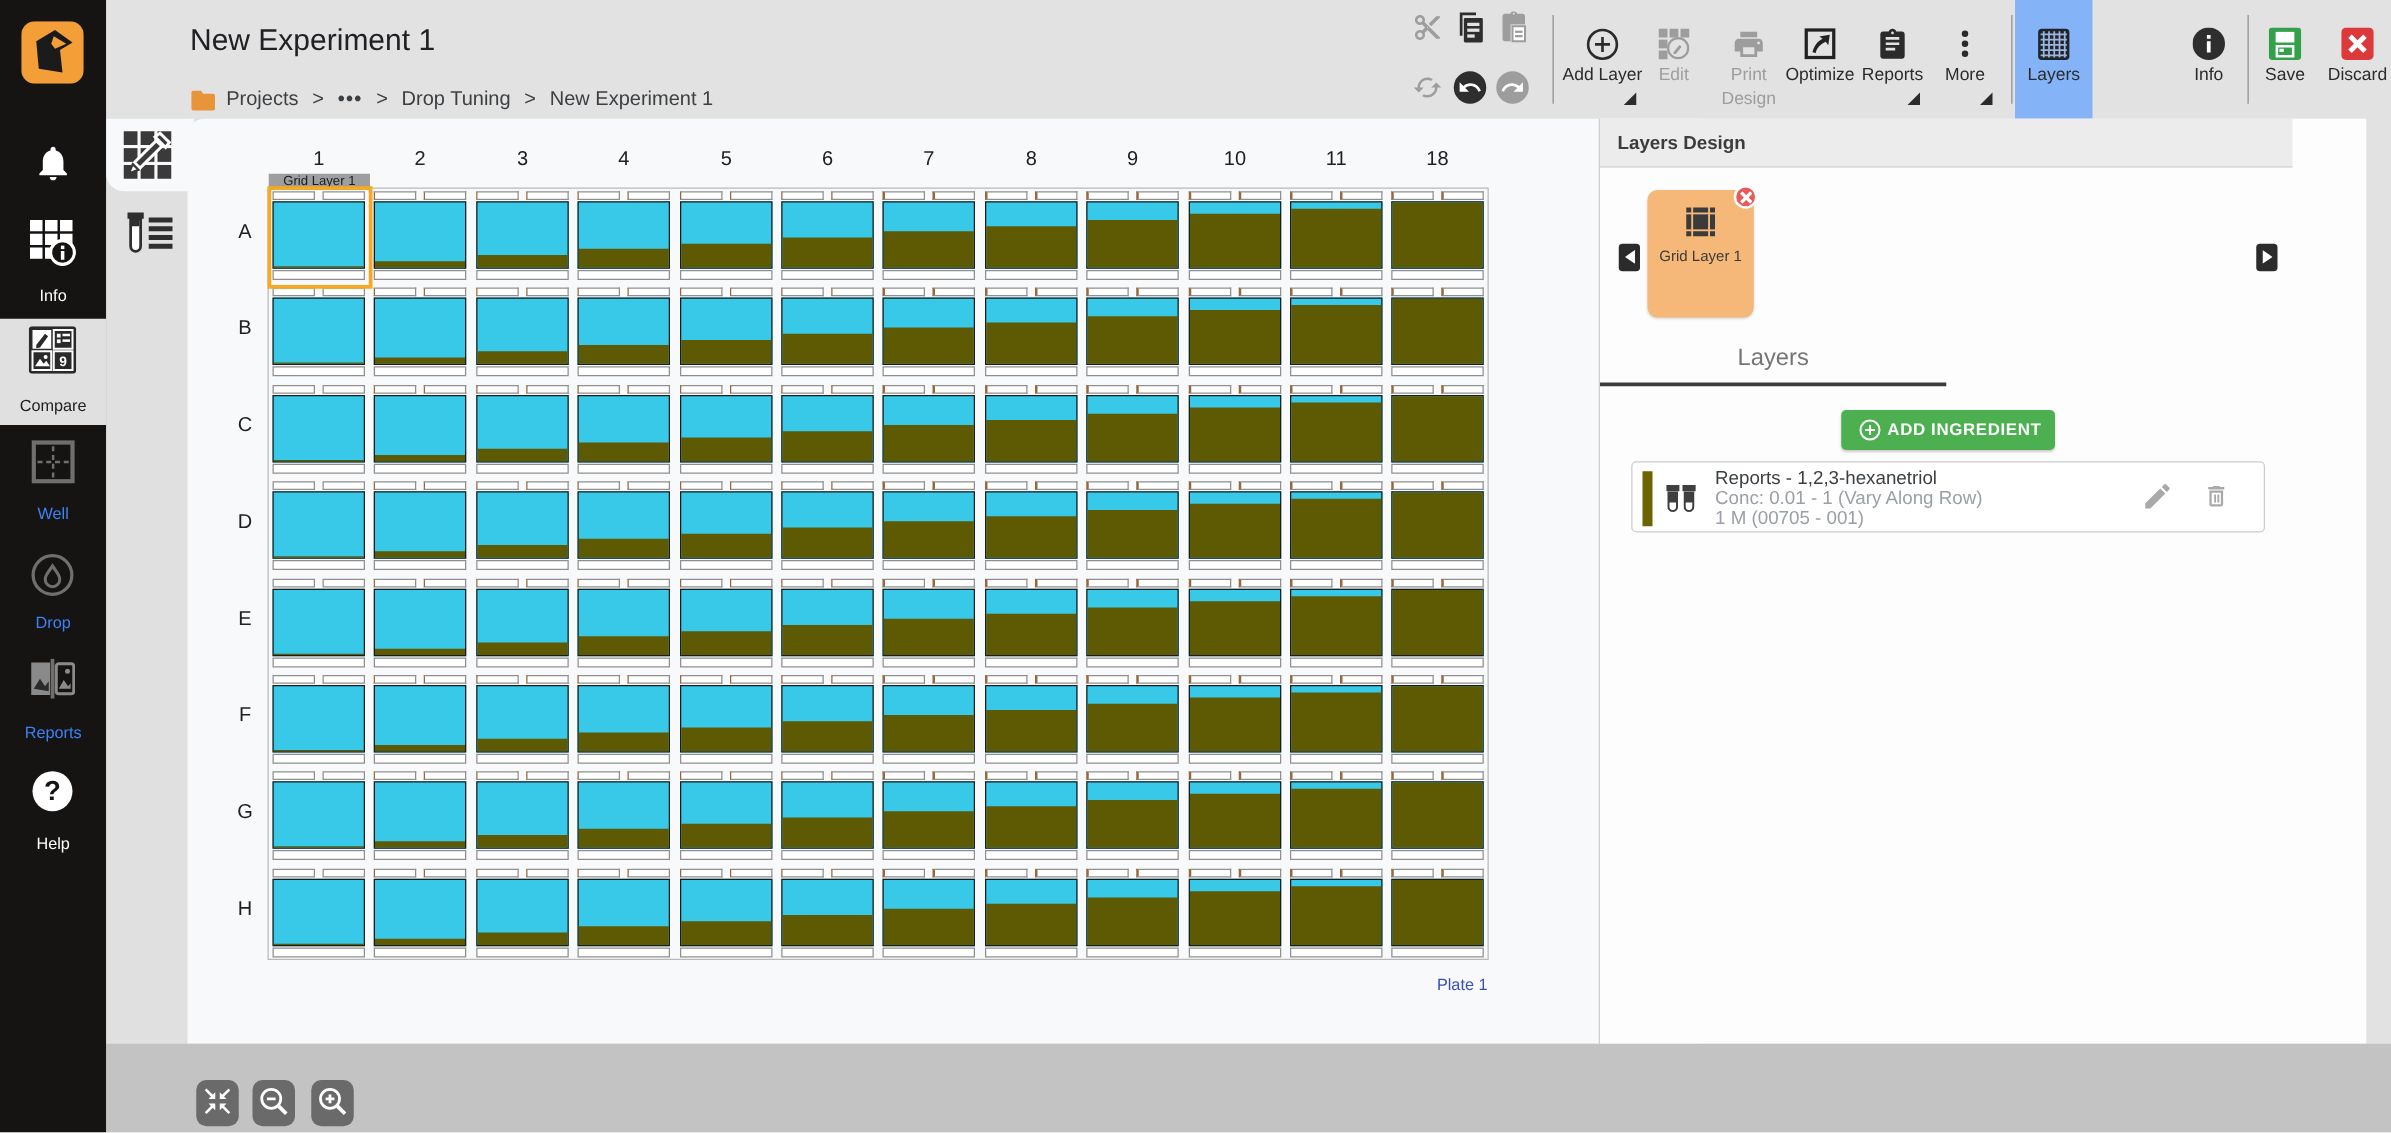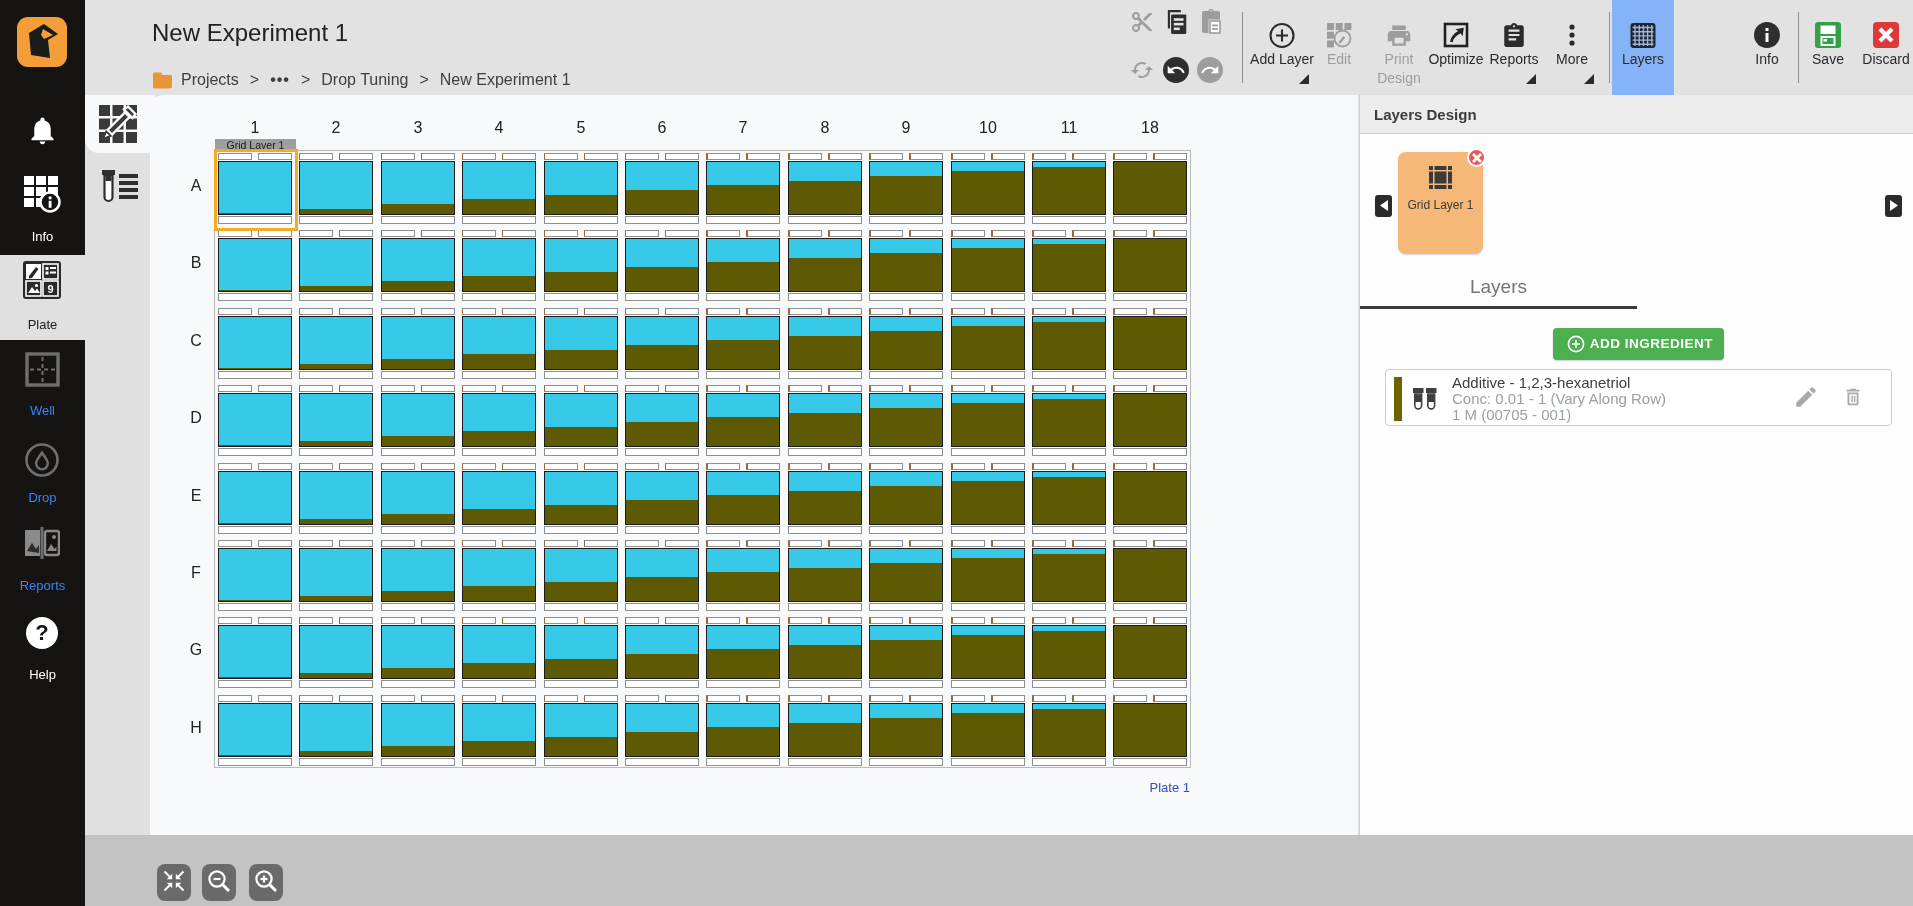--- a/index.html
+++ b/index.html
@@ -29,21 +29,21 @@
 #plate{position:absolute;left:214px;top:150px;width:977px;height:618px;border:1px solid #b9b9b9}
 .cell{position:absolute;width:74px;height:70px}
 .db{position:absolute;top:0;width:34px;height:7px;background:#fff;border:1px solid #8f8f8f}
 .wl{position:absolute;left:0;top:8px;width:74px;height:54px;background:#38c9e8;border:1px solid #1c1c1c}
 .ov{position:absolute;bottom:0;left:0;right:0;background:#5e5903}
 .st{position:absolute;left:0;top:63px;width:74px;height:8px;background:#fff;border:1px solid #8f8f8f}
 #gl1chip{position:absolute;left:215px;top:139px;width:81px;height:13px;background:#9e9e9e;color:#1a1a1a;font-size:10.5px;text-align:center;line-height:13px;overflow:hidden}
 #sel{position:absolute;left:214px;top:149px;width:84px;height:82px;border:3px solid #f7a825}
 #plate1{position:absolute;left:1090px;top:780px;width:100px;text-align:right;font-size:13px;color:#3b4db7}
 
-#panel{position:absolute;left:1359px;top:95px;width:554px;height:740px;background:#fdfdfd;border-left:1px solid #cfcfcf}
+#panel{position:absolute;left:1279px;top:95px;width:614px;height:740px;background:#fdfdfd;border-left:1px solid #cfcfcf}
 #ptitle{position:absolute;left:0;top:0;width:554px;height:39px;background:#ececec;border-bottom:1px solid #d2d2d2;font-size:15px;font-weight:bold;color:#3c3c3c;line-height:39px;padding-left:14px}
 #lcard{position:absolute;left:38px;top:57px;width:85px;height:102px;background:#f6b878;border-radius:8px;box-shadow:0 1px 2px rgba(0,0,0,.15)}
 #lcard .lt{position:absolute;top:46px;width:100%;text-align:center;font-size:12px;color:#3b3b3b}
 #xbadge{position:absolute;left:107px;top:53px;width:19px;height:19px;border-radius:50%;background:#e9595b;border:2px solid #fff;color:#fff}
 .navb{position:absolute;top:100px;width:17px;height:22px;background:#2b2b2b;border-radius:3px}
 .navb svg{display:block;margin:5px auto 0}
 
 #tabs{position:absolute;left:0;top:172px;width:554px;height:42px}
 #tabL{position:absolute;left:0;top:0;width:277px;height:42px;font-size:19px;color:#757575;text-align:center;line-height:40px;border-bottom:3px solid #3c3c3c}
 #tabI{position:absolute;left:277px;top:0;width:277px;height:42px;background:#7f7f7f;color:#fff;font-size:19px;text-align:center;line-height:40px}
@@ -98,21 +98,21 @@
     <rect x="22.5" y="6" width="3" height="3" fill="#fff"></rect>
         <rect x="27" y="6" width="6" height="2" fill="#fff"></rect>
         <rect x="22.5" y="10.5" width="3" height="3" fill="#fff"></rect>
         <rect x="27" y="10.5" width="6" height="2" fill="#fff"></rect>
     <rect x="3" y="20" width="15" height="15" fill="#2a2a2a" stroke="#fff" stroke-width="1.6"></rect>
     <path d="M5 32 l4-6 3 4 2-2.5 3 4.5 Z" fill="#fff"></path>
         <circle cx="13.5" cy="24.5" r="1.6" fill="#fff"></circle>
     <rect x="20" y="20" width="15" height="15" fill="#2a2a2a" stroke="#fff" stroke-width="1.6"></rect>
     <text x="27.5" y="32" font-size="11" font-weight="bold" fill="#fff" text-anchor="middle" font-family="Liberation Sans">9</text>
   </svg>
-  <div class="sb-item sb-lab" style="top:317px;color:#202124">Plate</div>
+  <div class="sb-item sb-lab" style="top:317px;color:#202124">Compare</div>
 
   <svg class="abs" style="left:25px;top:352px" width="35" height="35" viewBox="0 0 35 35">
     <rect x="2" y="2" width="31" height="31" fill="none" stroke="#6f6f6f" stroke-width="3.4"></rect>
     <g stroke="#6f6f6f" stroke-width="2" stroke-dasharray="4 3">
           <line x1="17.5" y1="5" x2="17.5" y2="30"></line>
           <line x1="5" y1="17.5" x2="30" y2="17.5"></line>
         </g>
   </svg>
   <div class="sb-item sb-lab" style="top:403px">Well</div>
 
@@ -1164,21 +1164,21 @@
     <svg style="position:absolute;left:27px;top:16px" width="24" height="27" viewBox="0 0 24 27">
       <g>
         <rect x="0" y="2" width="10.5" height="5" fill="#3f3f3f"></rect>
         <path d="M1.8 8 v11.5 a3.4 3.4 0 0 0 6.8 0 V8 Z" fill="#fff" stroke="#3f3f3f" stroke-width="1.6"></path>
         <rect x="1.8" y="8.4" width="6.8" height="7.6" fill="#3f3f3f"></rect>
         <rect x="13" y="2" width="10.5" height="5" fill="#3f3f3f"></rect>
         <path d="M14.8 8 v11.5 a3.4 3.4 0 0 0 6.8 0 V8 Z" fill="#fff" stroke="#3f3f3f" stroke-width="1.6"></path>
         <rect x="14.8" y="8.4" width="6.8" height="7.6" fill="#3f3f3f"></rect>
       </g>
     </svg>
-    <div class="t1">Additive - 1,2,3-hexanetriol</div>
+    <div class="t1">Reports - 1,2,3-hexanetriol</div>
     <div class="t2">Conc: 0.01 - 1 (Vary Along Row)</div>
     <div class="t3">1 M (00705 - 001)</div>
     <svg style="position:absolute;left:407px;top:14px" width="26" height="26" viewBox="0 0 24 24">
           <path fill="#a9a9a9" d="M3 17.25V21h3.75L17.81 9.94l-3.75-3.75L3 17.25zM20.71 7.04c.39-.39.39-1.02 0-1.41l-2.34-2.34c-.39-.39-1.02-.39-1.41 0l-1.83 1.83 3.75 3.75 1.83-1.83z"></path>
         </svg>
     <svg style="position:absolute;left:456px;top:16px" width="22" height="22" viewBox="0 0 24 24">
           <path fill="#a9a9a9" d="M6 19c0 1.1.9 2 2 2h8c1.1 0 2-.9 2-2V7H6v12zM8 9h8v10H8V9zm7.5-5l-1-1h-5l-1 1H5v2h14V4h-3.5z"></path>
           <rect x="10.2" y="10.5" width="1.6" height="7" fill="#a9a9a9"></rect>
           <rect x="13" y="10.5" width="1.6" height="7" fill="#a9a9a9"></rect>
         </svg>

